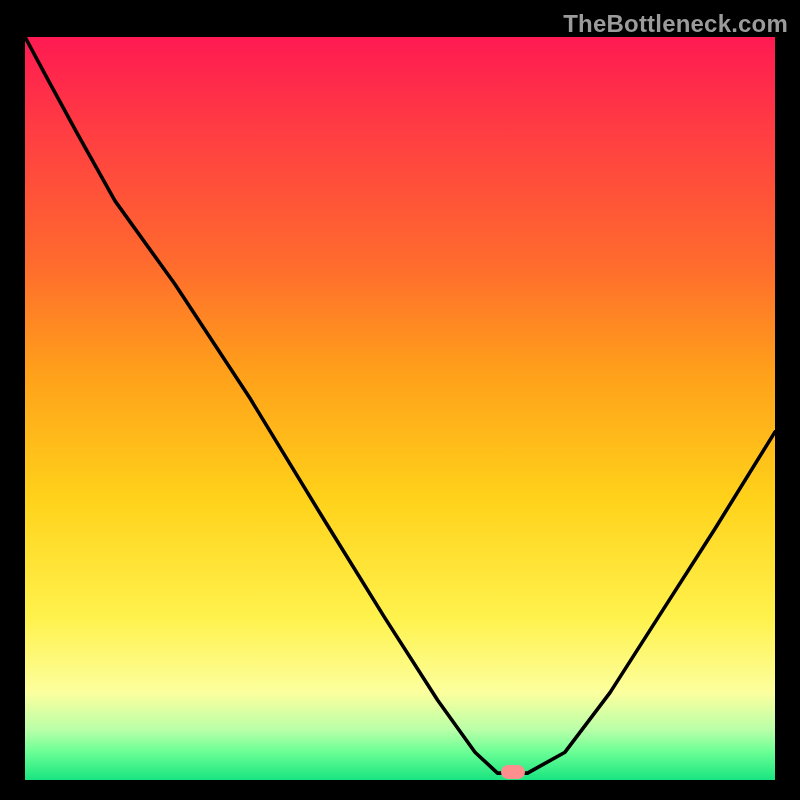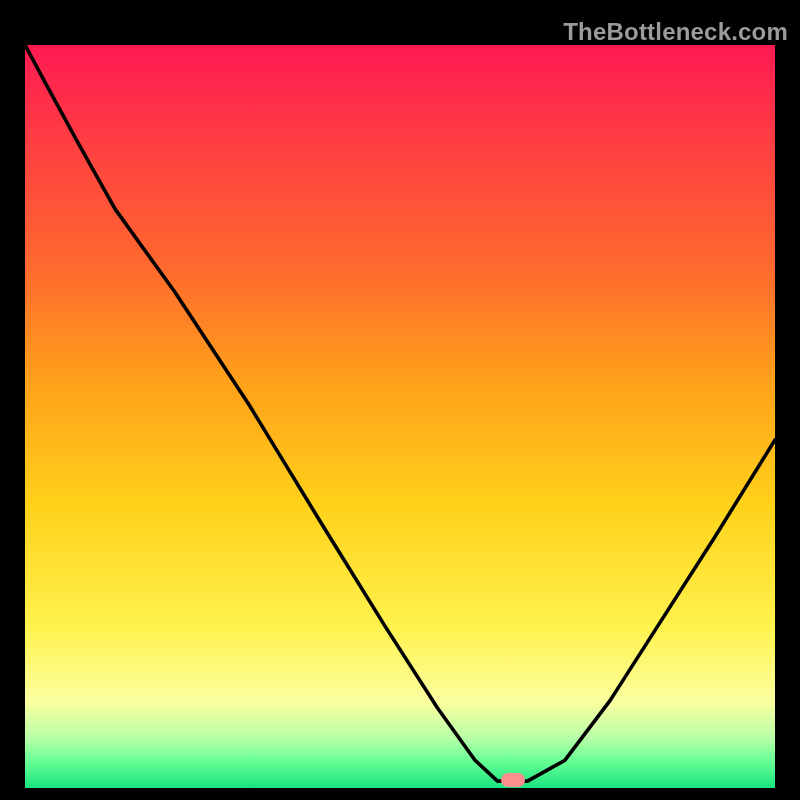--- a/index.html
+++ b/index.html
@@ -6,21 +6,21 @@
   margin: 0;
   padding: 0;
   width: 800px;
   height: 800px;
   background: #000;
   overflow: hidden;
 }
 .frame {
   position: absolute;
   left: 0;
-  top: 12px;
+  top: 4px;
   width: 800px;
   height: 572px;
   background: #000;
 }
 .watermark {
   position: absolute;
   top: 6px;
   right: 12px;
   font-family: Arial, Helvetica, sans-serif;
   font-size: 24px;

